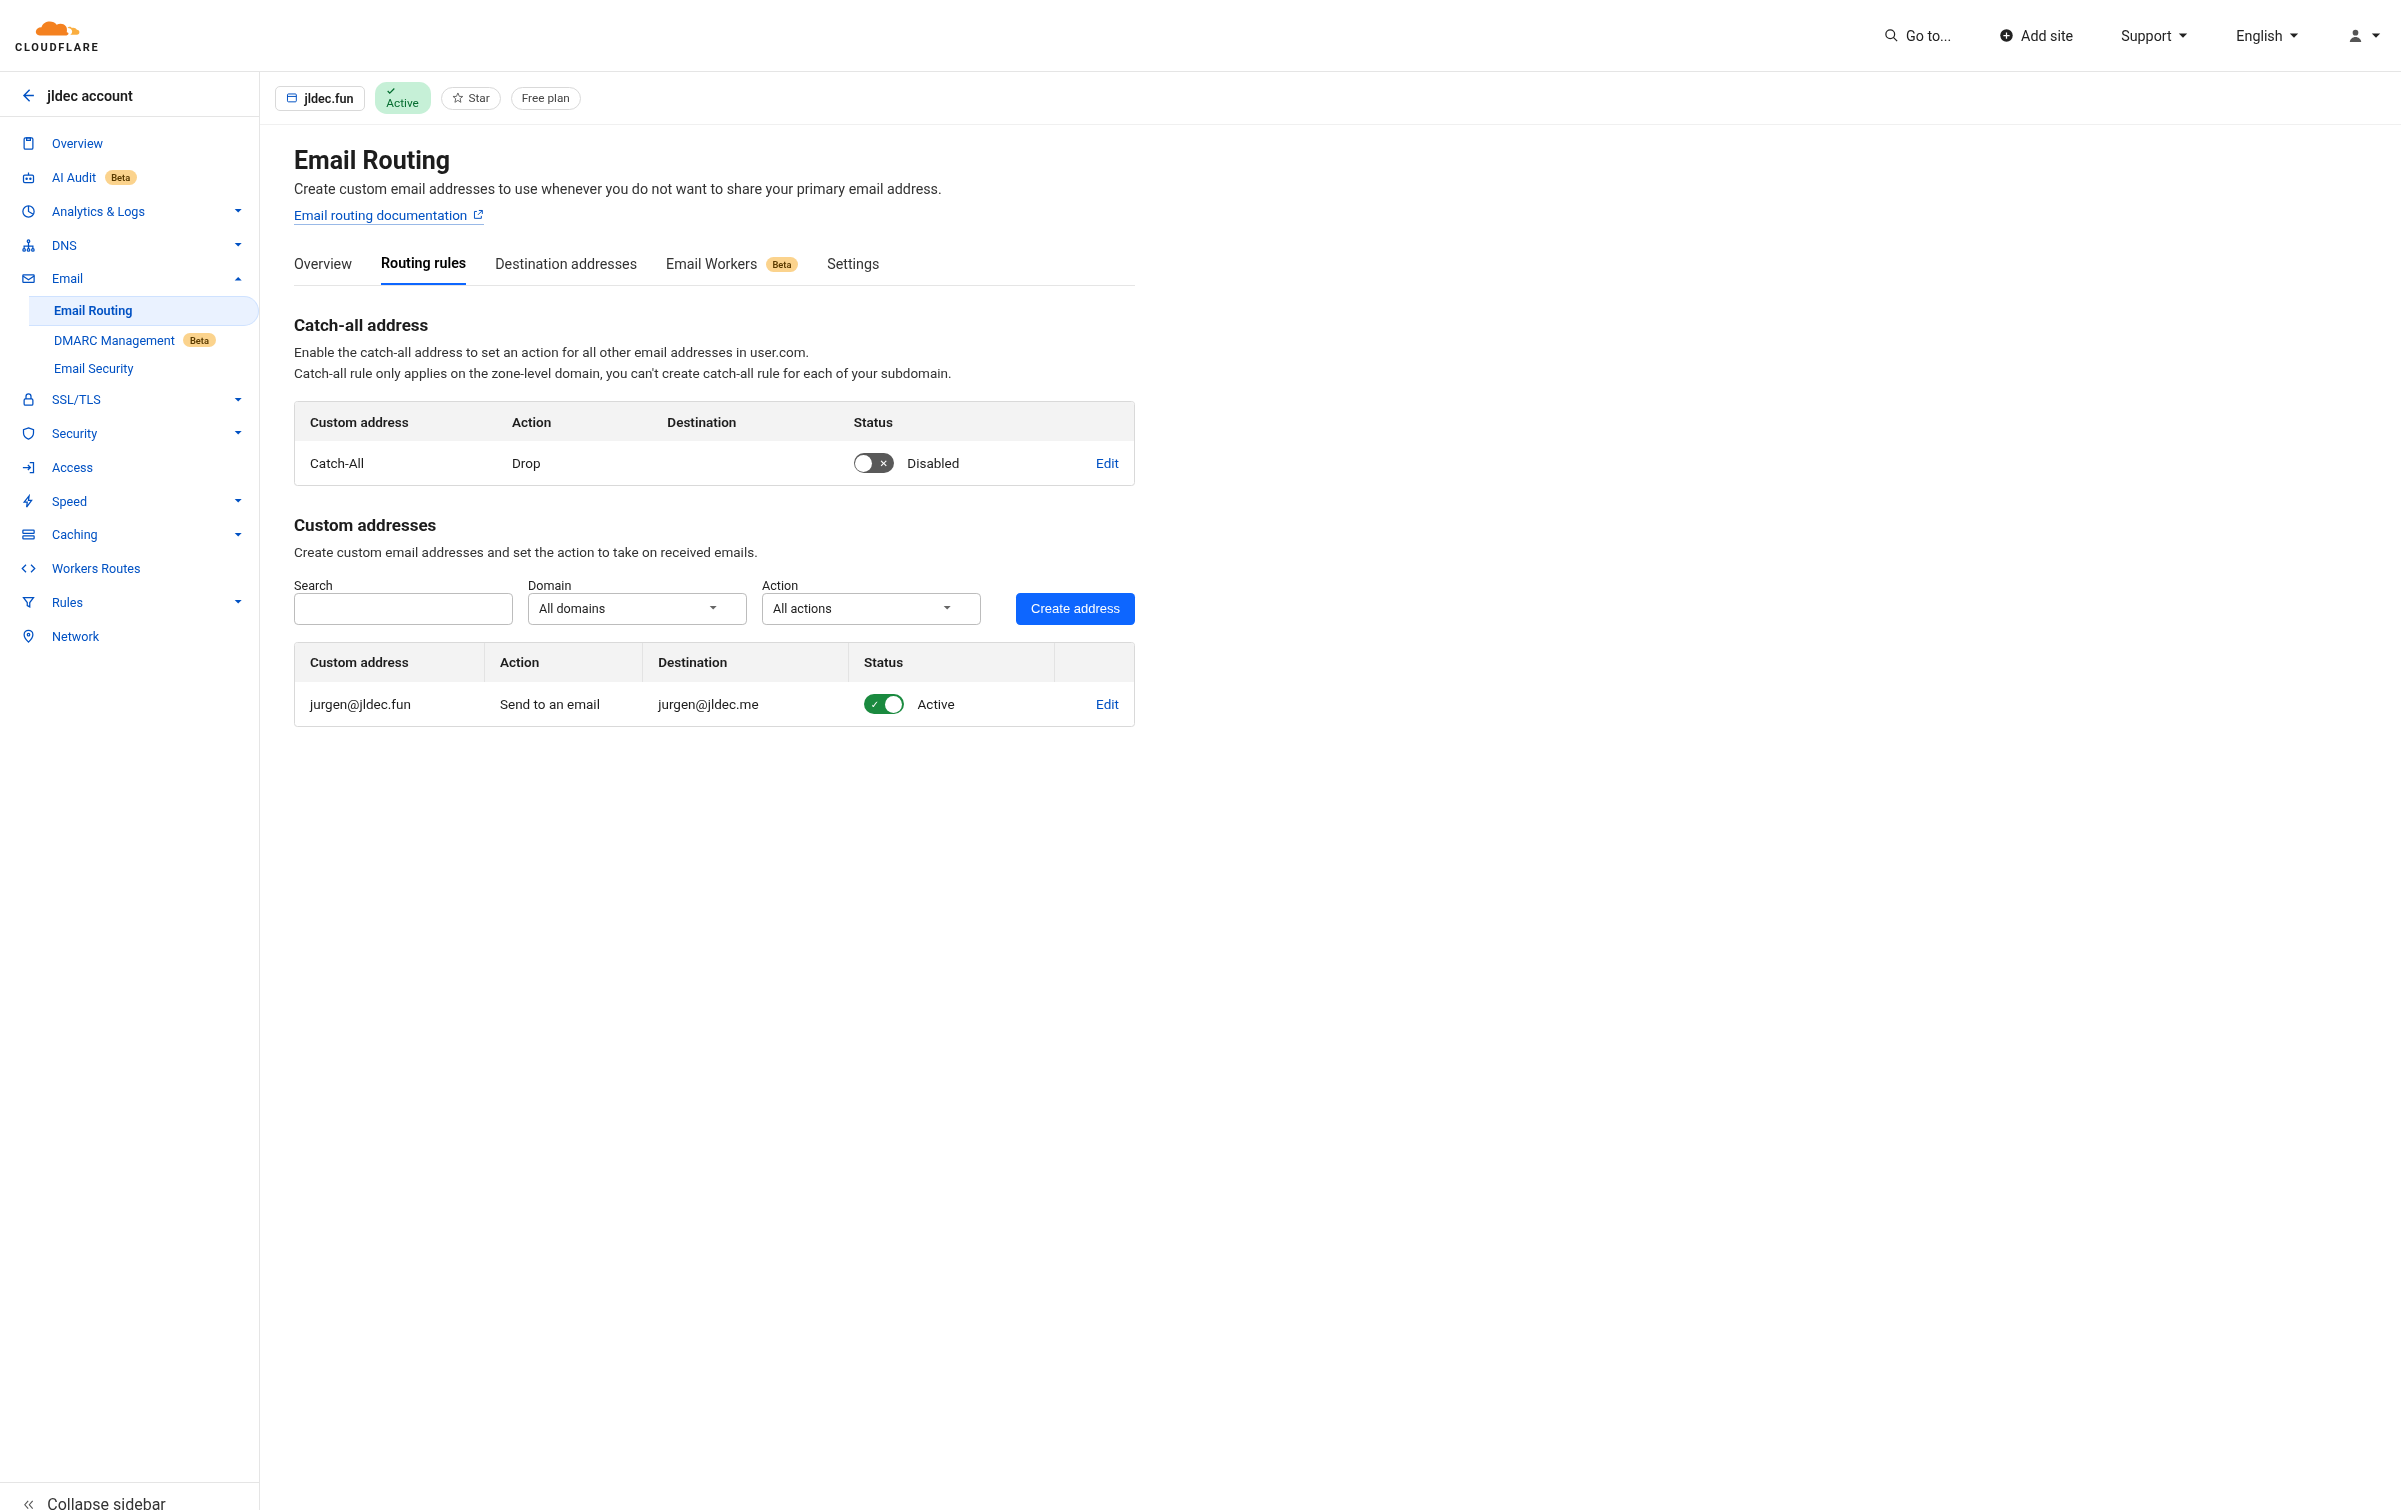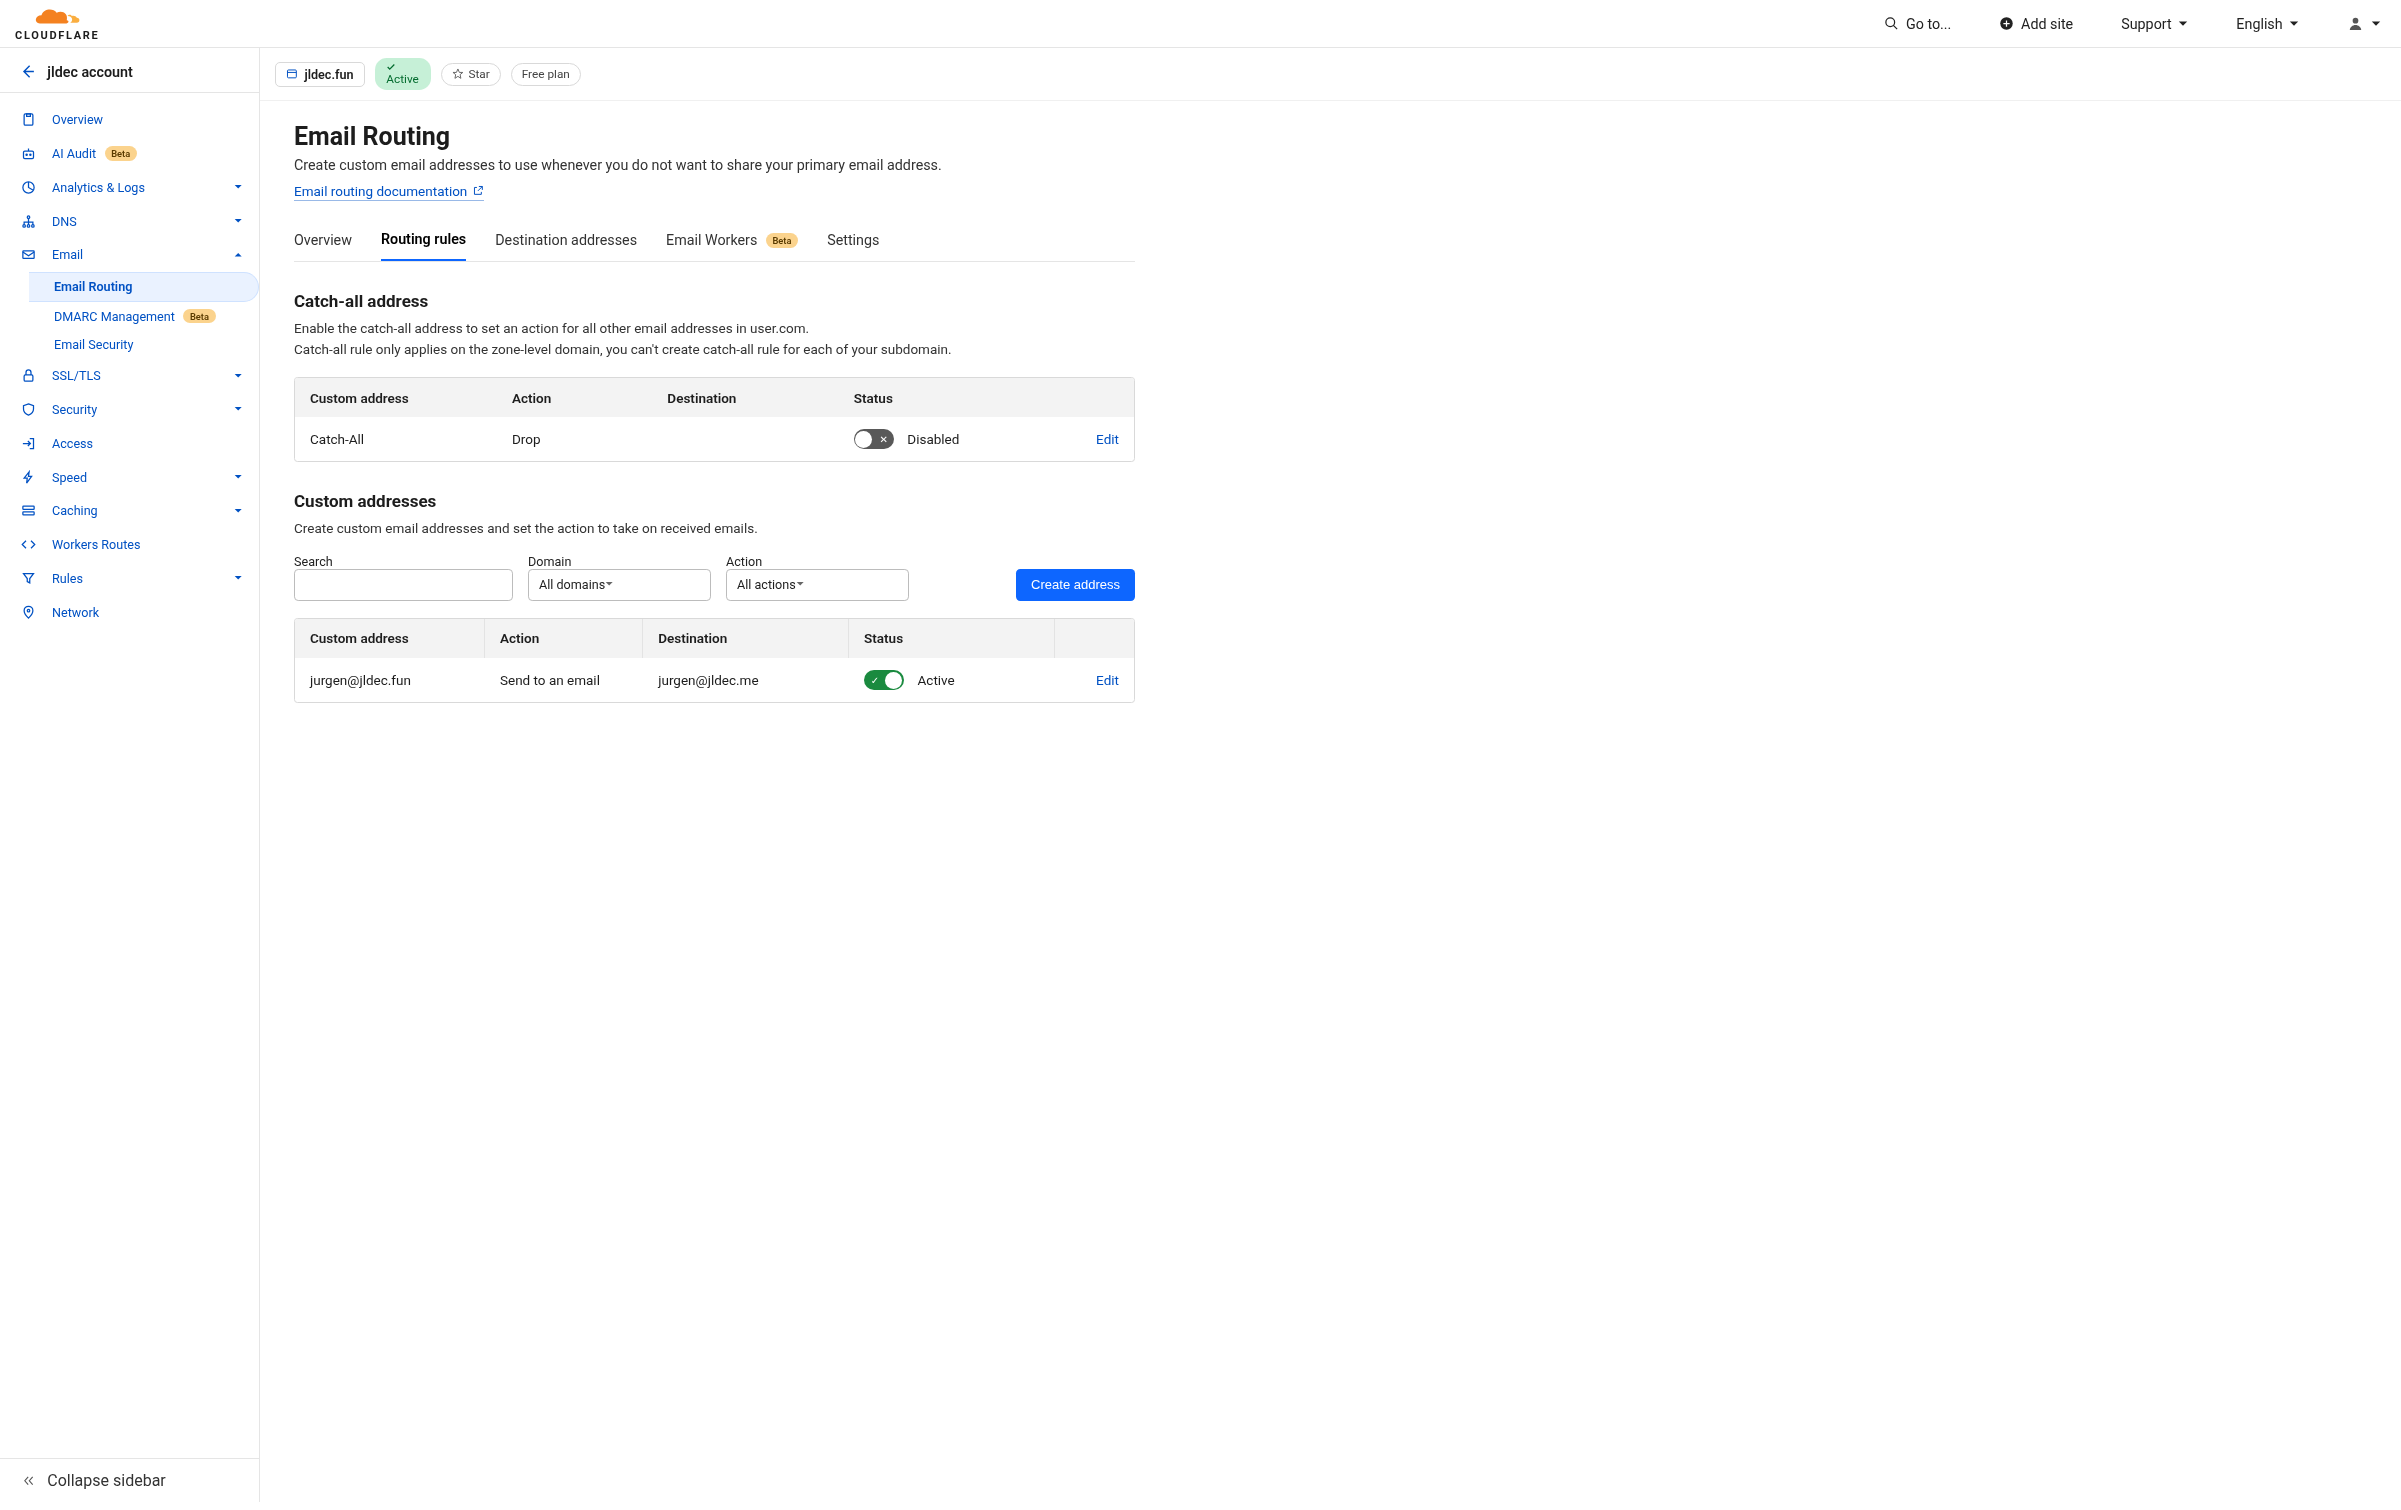--- a/index.html
+++ b/index.html
@@ -1,20 +1,20 @@
 <!DOCTYPE html>
 <html style="font-size:13.5px"><head>
 <meta charset="utf-8">
 <style>
   * { box-sizing: border-box; margin: 0; padding: 0; }
   body { font-family: -apple-system, BlinkMacSystemFont, "Segoe UI", Roboto, Helvetica, Arial, sans-serif; font-size: 11.8px; color: #1d1d1d; background: #fff; }
   a { text-decoration: none; color: inherit; }
 
   
-  .topbar { display:flex; align-items:center; justify-content:space-between; height:48px; border-bottom:0.8px solid #e5e5e5; padding:0 20px 0 15px; }
+  .topbar { display:flex; align-items:center; justify-content:space-between; height:72px; border-bottom:0.8px solid #e5e5e5; padding:0 20px 0 15px; }
   .logo { display:flex; flex-direction:column; align-items:center; }
   .logo svg { display:block; }
   .logo-text { font-weight:700; letter-spacing:1.7px; font-size:11px; margin-top:1.7px; }
   .topnav { display:flex; align-items:center; gap:48px; font-size:14.3px; }
   .topnav-item { display:flex; align-items:center; gap:6.7px; cursor:pointer; color:#222; }
   .topnav-item svg { flex-shrink:0; }
 
   
   .layout { display:flex; height:calc(100vh - 56px); }
   .sidebar { width:260px; border-right:0.8px solid #e5e5e5; display:flex; flex-direction:column; position:relative; overflow-y:auto; }
@@ -82,21 +82,21 @@
   .toggle.on  .symbol { left:6.7px; }
   .status-cell { display:flex; align-items:center; gap:13.5px; }
 
   
   .filters { display:flex; gap:15px; align-items:flex-end; margin-top:15px; }
   .field { display:flex; flex-direction:column; }
   .field-label { font-size:12.6px; color:#222; }
   .input-search { width:219px; height:32px; border:0.8px solid #bcbcbc; border-radius:4.2px; padding:0 8.4px 0 29px; font-size:12.6px; position:relative; }
   .search-wrap { position:relative; }
   .search-wrap .search-ico { position:absolute; left:8.4px; top:50%; transform:translateY(-50%); color:#555; }
-  .select { width:183px; height:32px; border:0.8px solid #bcbcbc; border-radius:4.2px; padding:0 29px 0 10px; font-size:12.6px; background:#fff; display:flex; align-items:center; justify-content:flex-start; cursor:pointer; }
+  .select { width:219px; height:32px; border:0.8px solid #bcbcbc; border-radius:4.2px; padding:0 29px 0 10px; font-size:12.6px; background:#fff; display:flex; align-items:center; justify-content:space-between; cursor:pointer; }
   .select .caret { color:#666; }
   .btn-primary { background:#0d66ff; color:#fff; font-size:13px; font-weight:500; border:none; border-radius:4.2px; padding:8.4px 15px; cursor:pointer; margin-left:auto; }
 
   svg { display:block; }
 </style>
 </head>
 <body>
 
 <div class="topbar">
   <div class="logo">

